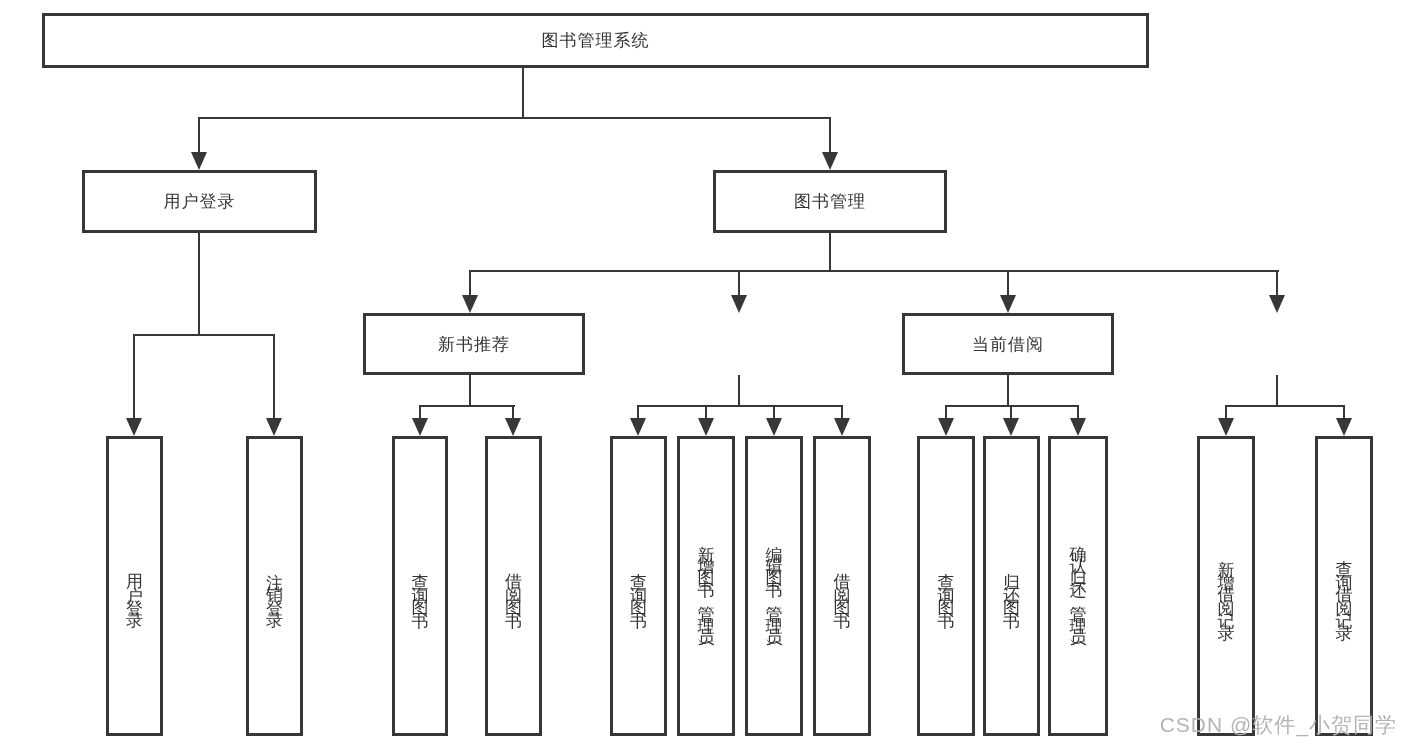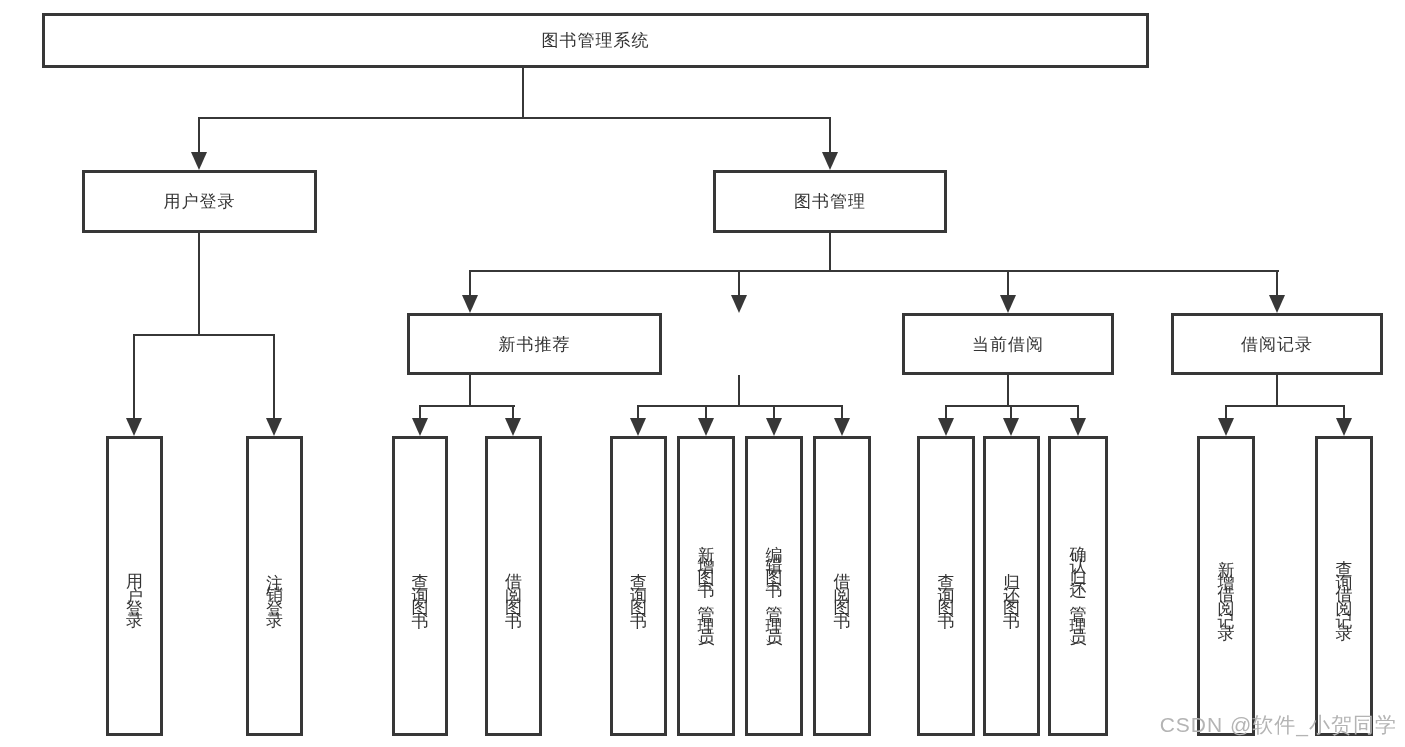--- a/index.html
+++ b/index.html
@@ -84,28 +84,25 @@
   <div class="arrow" style="left:133px; top:334px; height:84px;"></div>
   <div class="arrow" style="left:273px; top:334px; height:84px;"></div>
 
   <div class="vline" style="left:829px; top:233px; height:39px;"></div>
   <div class="hline" style="left:469px; top:270px; width:810px;"></div>
   <div class="arrow" style="left:469px; top:270px; height:25px;"></div>
   <div class="arrow" style="left:738px; top:270px; height:25px;"></div>
   <div class="arrow" style="left:1007px; top:270px; height:25px;"></div>
   <div class="arrow" style="left:1276px; top:270px; height:25px;"></div>
 
-  <div class="box" style="left:363px; top:313px; width:255px; height:62px;margin-left:44px;">
+  <div class="box" style="left:363px; top:313px; width:222px; height:62px;">
     <span class="htext">新书推荐</span>
   </div>
   <div class="box" style="left:902px; top:313px; width:212px; height:62px;">
     <span class="htext">当前借阅</span>
-  </div>
-  <div class="box" style="left:1171px; top:313px; width:212px; height:62px;">
-    <span class="htext">借阅记录</span>
   </div>
 
   <div class="vline" style="left:469px; top:375px; height:32px;"></div>
   <div class="hline" style="left:419px; top:405px; width:96px;"></div>
   <div class="arrow" style="left:419px; top:405px; height:13px;"></div>
   <div class="arrow" style="left:512px; top:405px; height:13px;"></div>
 
   <div class="vline" style="left:738px; top:375px; height:32px;"></div>
   <div class="hline" style="left:637px; top:405px; width:206px;"></div>
   <div class="arrow" style="left:637px; top:405px; height:13px;"></div>

